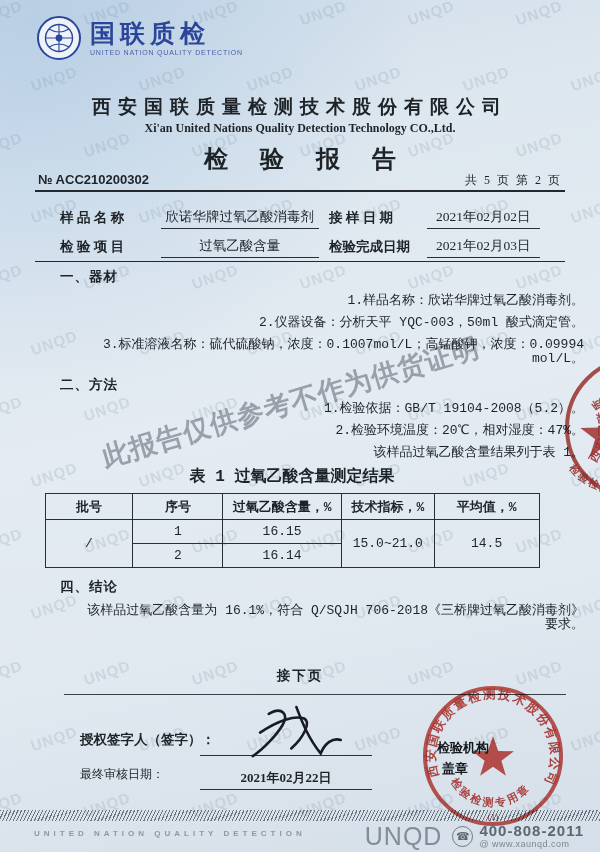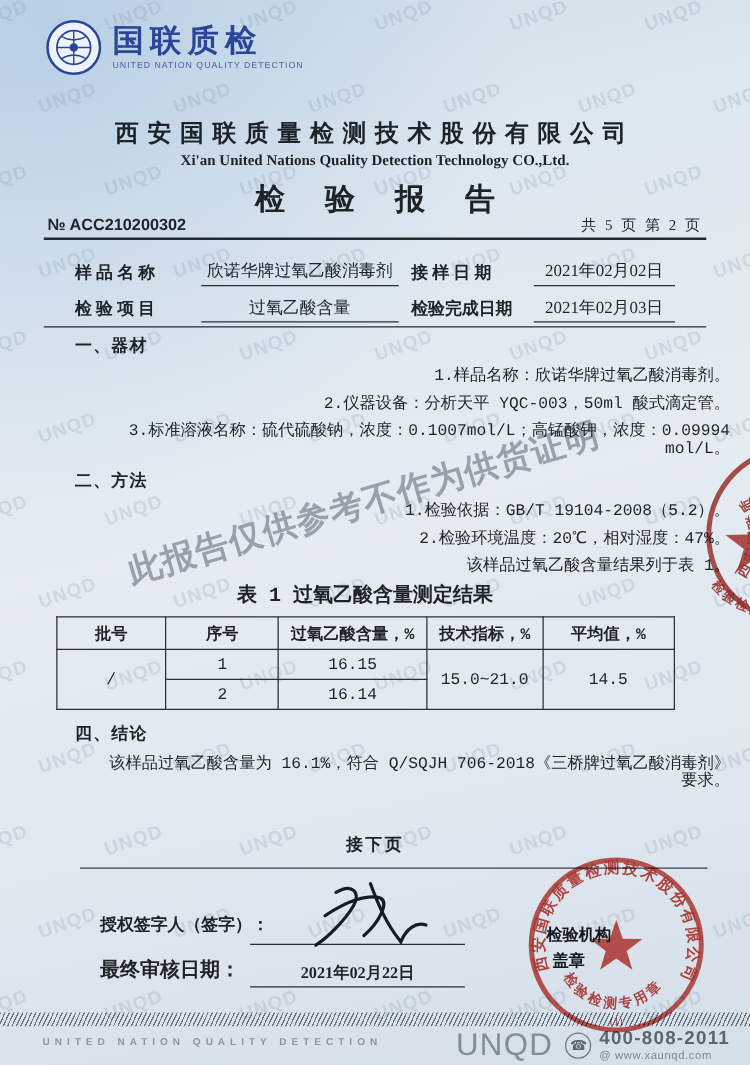--- a/index.html
+++ b/index.html
@@ -59,21 +59,21 @@
               font-size:13px; text-align:center; }
   table.res th, table.res td { border:1.5px solid #2a2f35; padding:0; }
   table.res th { height:26px; font-weight:700; }
   table.res td { height:24px; }
   #content p.concl { margin-left:82px; margin-top:8px; }
   
   .next-page { position:absolute; top:667px; left:0; right:0; text-align:center;
                font-size:13.5px; font-weight:600; letter-spacing:2px; z-index:3; }
   .hr3 { position:absolute; top:694px; left:64px; width:502px; border-top:1.5px solid #3a4048; z-index:3; }
   .sign-label { position:absolute; left:80px; top:731px; font-size:13.5px; font-weight:600; z-index:3; }
-  .date-label { position:absolute; left:80px; top:766px; font-size:16px; font-weight:700; z-index:3; }
+  .date-label { position:absolute; left:80px; top:766px; font-size:12px; font-weight:400; z-index:3; }
   .sign-line { position:absolute; left:200px; top:755px; width:172px; border-top:1.5px solid #2a2f35; z-index:3; }
   .date-line { position:absolute; left:200px; top:789px; width:172px; border-top:1.5px solid #2a2f35; z-index:3; }
   .date-val { position:absolute; left:200px; top:769px; width:172px; text-align:center;
               font-size:13px; font-weight:600; z-index:3; }
   .signature { position:absolute; left:232px; top:703px; z-index:4; transform:rotate(-4deg); }
   .seal-print { position:absolute; left:437px; top:737px; z-index:5; font-size:13px; font-weight:700;
                 line-height:21px; color:#14181d; }
   .seal-print .l2 { margin-left:5px; }
   .seal-main { position:absolute; left:418px; top:679px; z-index:4; opacity:.92; mix-blend-mode:multiply; }
   .seal-side { position:absolute; left:545px; top:350px; z-index:4; opacity:.9; mix-blend-mode:multiply; }

